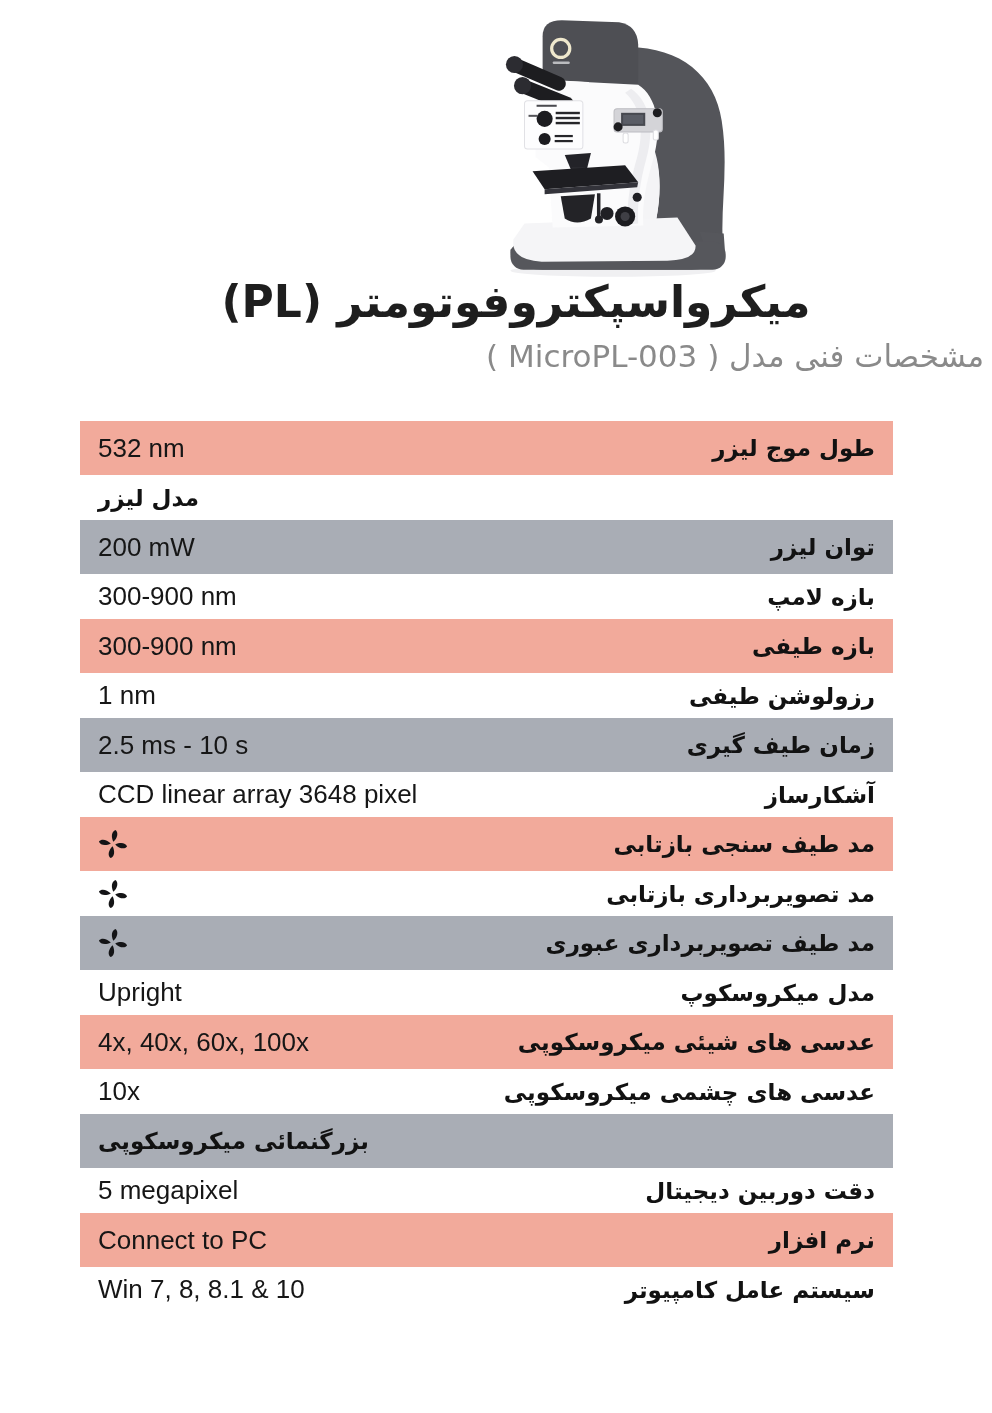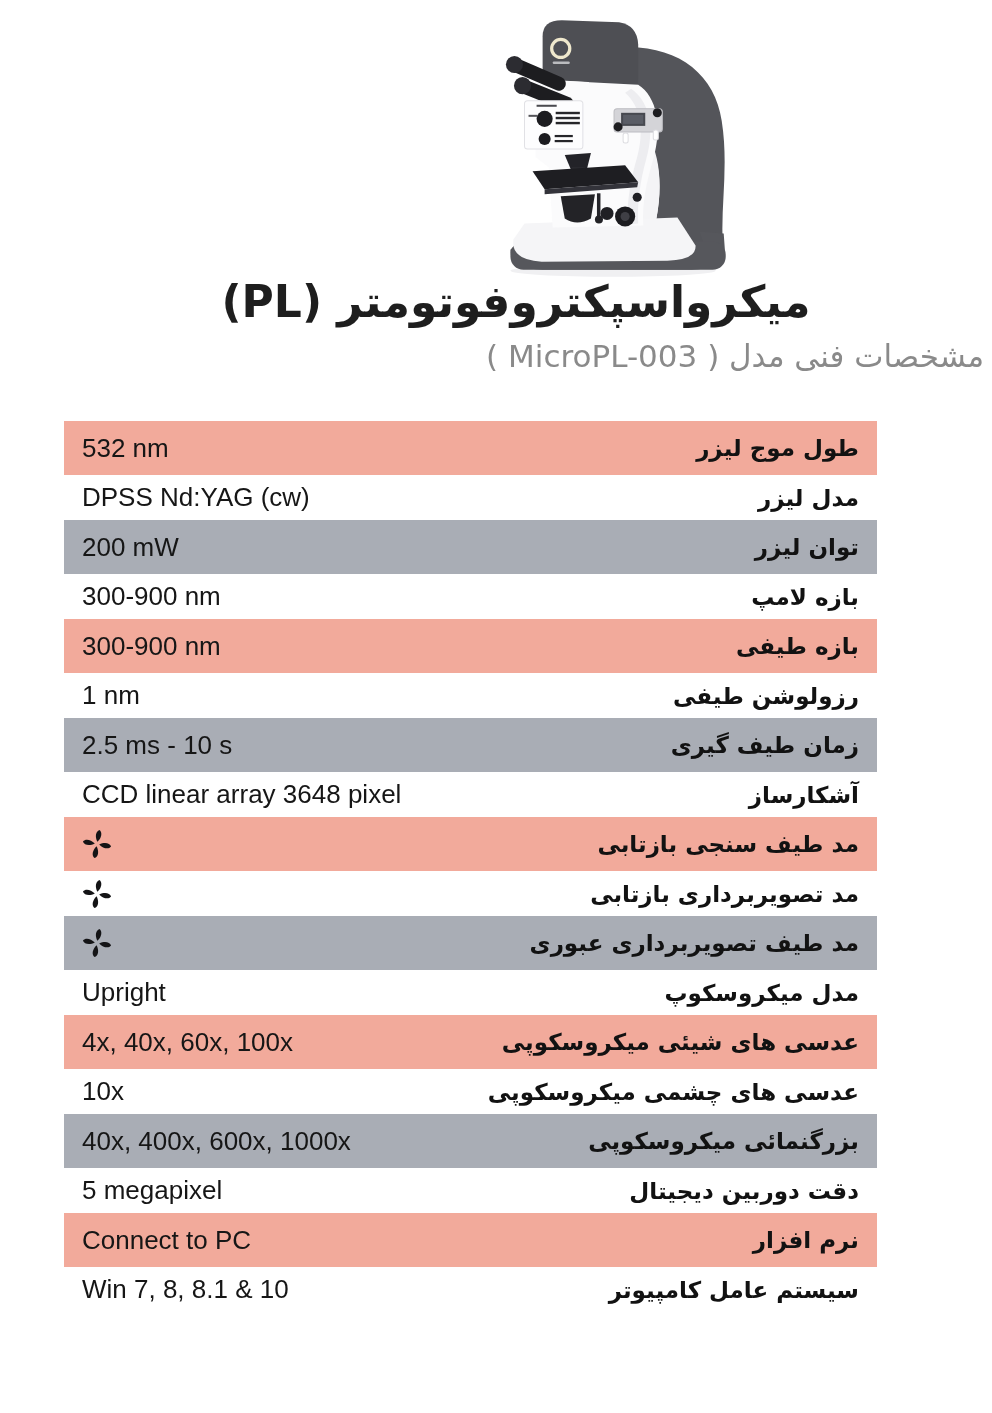--- a/index.html
+++ b/index.html
@@ -11,21 +11,21 @@
   .hero svg{display:block;width:100%;height:100%;}
   .title{
     position:absolute;top:276px;left:46px;width:936px;margin:0;
     text-align:center;font-size:44px;font-weight:bold;color:var(--ink,#1e1e1e);
     letter-spacing:0;
   }
   .subtitle{
     position:absolute;top:338px;left:46px;width:936px;
     text-align:right;font-size:31px;color:var(--subtle,#8a8a8a);
   }
-  .spec-table{position:absolute;left:62px;top:421px;width:813px;}
+  .spec-table{position:absolute;left:78px;top:421px;width:813px;}
   .row{
     display:flex;align-items:center;justify-content:space-between;
     height:45px;padding:0 18px;box-sizing:border-box;background:#ffffff;
   }
   .row.bg-salmon{background:var(--salmon,#f2aa9b);height:54px;}
   .row.bg-gray{background:var(--rowgray,#a9adb5);height:54px;gap:31px;}
   .val{
     font-family:"Liberation Sans","DejaVu Sans",sans-serif;
     font-size:26px;color:#161616;white-space:nowrap;
   }
@@ -106,21 +106,20 @@
   <div class="subtitle" dir="rtl">مشخصات فنی مدل ( MicroPL-003 )</div>
 
   <div class="spec-table">
 
     <div class="row bg-salmon">
       <div class="val">532 nm</div>
       <div class="lbl" dir="rtl">طول موج لیزر</div>
     </div>
 
     <div class="row">
-      <div class="val">DPSS Nd:YAG (cw)</div>
       <div class="lbl" dir="rtl">مدل لیزر</div>
     </div>
 
     <div class="row bg-gray">
       <div class="val">200 mW</div>
       <div class="lbl" dir="rtl">توان لیزر</div>
     </div>
 
     <div class="row">
       <div class="val">300-900 nm</div>
@@ -198,21 +197,20 @@
       <div class="val">4x, 40x, 60x, 100x</div>
       <div class="lbl" dir="rtl">عدسی های شیئی میکروسکوپی</div>
     </div>
 
     <div class="row">
       <div class="val">10x</div>
       <div class="lbl" dir="rtl">عدسی های چشمی میکروسکوپی</div>
     </div>
 
     <div class="row bg-gray">
-      <div class="val">40x, 400x, 600x, 1000x</div>
       <div class="lbl" dir="rtl">بزرگنمائی میکروسکوپی</div>
     </div>
 
     <div class="row">
       <div class="val">5 megapixel</div>
       <div class="lbl" dir="rtl">دقت دوربین دیجیتال</div>
     </div>
 
     <div class="row bg-salmon">
       <div class="val">Connect to PC</div>

